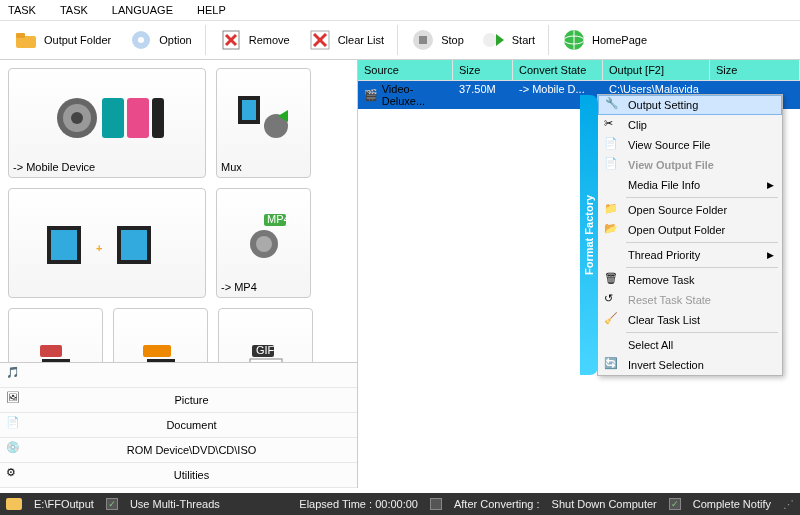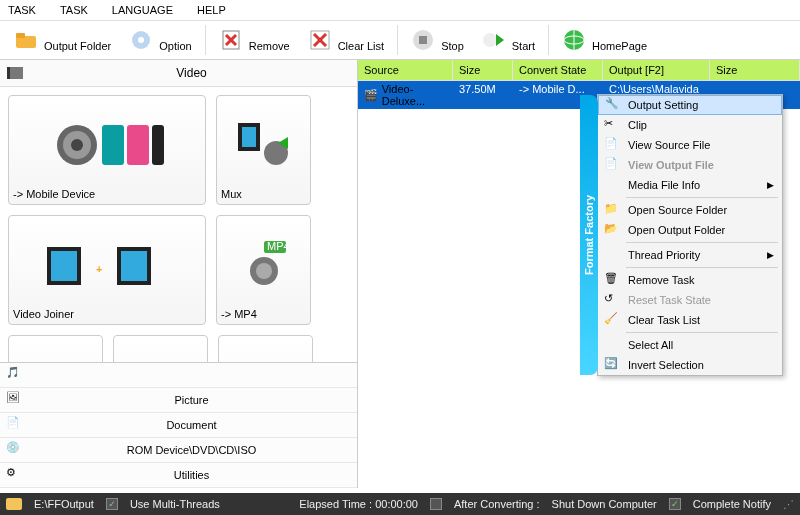--- a/index.html
+++ b/index.html
@@ -1,38 +1,38 @@
 <!DOCTYPE html>
 <html><head>
 <meta charset="utf-8">
 <style>
 *{box-sizing:border-box;margin:0;padding:0;font-family:"Segoe UI",Tahoma,sans-serif;font-size:11px;color:#000}
 body{background:#fff;width:800px;height:515px;overflow:hidden;position:relative}
 .menubar{display:flex;gap:24px;padding:4px 8px;background:#fff;border-bottom:1px solid #e0e0e0}
 .menubar span{cursor:pointer}
 .toolbar{display:flex;align-items:center;gap:2px;padding:4px 6px;background:#fff;border-bottom:1px solid #d0d0d0}
-.tbtn{display:flex;align-items:flex-end;gap:6px;padding:3px 8px;cursor:pointer;border-radius:2px}
+.tbtn{display:flex;align-items:center;gap:6px;padding:3px 8px;cursor:pointer;border-radius:2px}
 .tico{width:24px;height:24px;display:inline-flex;align-items:center;justify-content:center}
 .sep{width:1px;height:30px;background:#ddd;margin:0 3px}
 .main{display:flex;height:428px}
 .left{width:358px;border-right:1px solid #ccc;display:flex;flex-direction:column;overflow:hidden}
 .cat-header{display:flex;align-items:center;gap:8px;padding:4px 6px;background:#fafafa;border-bottom:1px solid #ddd}
 .cat-header .ico{width:18px;height:18px}
 .cat-header .lbl{flex:1;text-align:center;font-size:12px}
 .tile-area{flex:1;overflow:auto;padding:8px;display:flex;flex-wrap:wrap;gap:10px;align-content:flex-start}
 .tile{width:95px;height:110px;border:1px solid #ccc;border-radius:4px;background:linear-gradient(#fff,#f5f5f5);display:flex;flex-direction:column;align-items:center;justify-content:flex-end;padding:4px;cursor:pointer;position:relative}
 .tile.wide{width:198px}
 .tile .img{flex:1;width:100%;display:flex;align-items:center;justify-content:center}
 .tile .cap{font-size:11px;text-align:left;width:100%}
 .cats{border-top:1px solid #ccc}
 .cat{display:flex;align-items:center;gap:8px;padding:3px 6px;border-bottom:1px solid #e8e8e8;background:#fcfcfc;cursor:pointer}
 .cat .ico{width:18px;height:18px}
 .cat .lbl{flex:1;text-align:center}
 .right{flex:1;display:flex;flex-direction:column;position:relative}
-.thead{display:flex;background:#bef264;border-bottom:1px solid #ddd}
+.thead{display:flex;background:#5eead4;border-bottom:1px solid #ddd}
 .thead div{padding:4px 6px;border-right:1px solid #e3e3e3}
 .c1{width:95px}.c2{width:60px}.c3{width:90px}.c4{width:107px}.c5{flex:1}
 .trow{display:flex;background:#0a64c8;color:#fff}
 .trow div{padding:2px 6px;color:#fff}
 .ctxmenu{position:absolute;left:597px;top:94px;width:186px;background:#f4f4f4;border:1px solid #b7b7b7;box-shadow:2px 2px 5px rgba(0,0,0,.25);z-index:10}
 .sidebar{position:absolute;left:-18px;top:0;bottom:0;width:18px;background:linear-gradient(#48d6ff,#00a8e8);border-radius:8px 0 0 8px;writing-mode:vertical-rl;text-align:center;font-weight:bold;color:#fff;font-size:11px;display:flex;align-items:center;justify-content:center;transform:rotate(180deg)}
 .mi{display:flex;align-items:center;gap:8px;padding:4px 8px 4px 30px;position:relative;cursor:pointer}
 .mi.selected{background:#d0e6ff;border:1px solid #7cb6ea;padding:3px 7px 3px 29px}
 .mi.disabled{color:#999;cursor:default}
 .mi .mico{position:absolute;left:6px;width:16px;height:16px}
@@ -123,29 +123,20 @@
           <line x1="12" y1="2" x2="12" y2="22" stroke="#fff"></line>
         </svg>
       </span>
     <span>HomePage</span>
   </div>
 </div>
 
 <div class="main">
 
   <div class="left">
-    <div class="cat-header">
-      <span class="ico">
-          <svg width="18" height="18">
-            <rect x="1" y="3" width="16" height="12" fill="#777"></rect>
-            <rect x="1" y="3" width="3" height="12" fill="#333"></rect>
-          </svg>
-        </span>
-      <span class="lbl">Video</span>
-    </div>
     <div class="tile-area">
       <div class="tile wide">
         <div class="img">
             <svg width="120" height="55">
               <circle cx="30" cy="28" r="20" fill="#666"></circle>
               <circle cx="30" cy="28" r="14" fill="#999"></circle>
               <circle cx="30" cy="28" r="6" fill="#444"></circle>
               <rect x="55" y="8" width="22" height="40" rx="3" fill="#0a9ea0"></rect>
               <rect x="80" y="8" width="22" height="40" rx="3" fill="#e84a8a"></rect>
               <rect x="105" y="8" width="12" height="40" rx="3" fill="#222"></rect>
@@ -167,21 +158,20 @@
       <div class="tile wide">
         <div class="img">
             <svg width="140" height="55">
               <rect x="10" y="10" width="34" height="38" fill="#222"></rect>
               <rect x="14" y="14" width="26" height="30" fill="#3ad"></rect>
               <text x="59" y="36" font-size="28" fill="#f5a623" font-weight="bold">+</text>
               <rect x="80" y="10" width="34" height="38" fill="#222"></rect>
               <rect x="84" y="14" width="26" height="30" fill="#3ad"></rect>
             </svg>
           </div>
-        <div class="cap">Video Joiner</div>
       </div>
       <div class="tile">
         <div class="img">
             <svg width="60" height="50">
               <rect x="30" y="2" width="22" height="12" rx="2" fill="#4a4"></rect>
               <text x="33" y="11" font-size="8" fill="#fff">MP4</text>
               <circle cx="30" cy="32" r="14" fill="#777"></circle>
               <circle cx="30" cy="32" r="8" fill="#aaa"></circle>
             </svg>
           </div>

